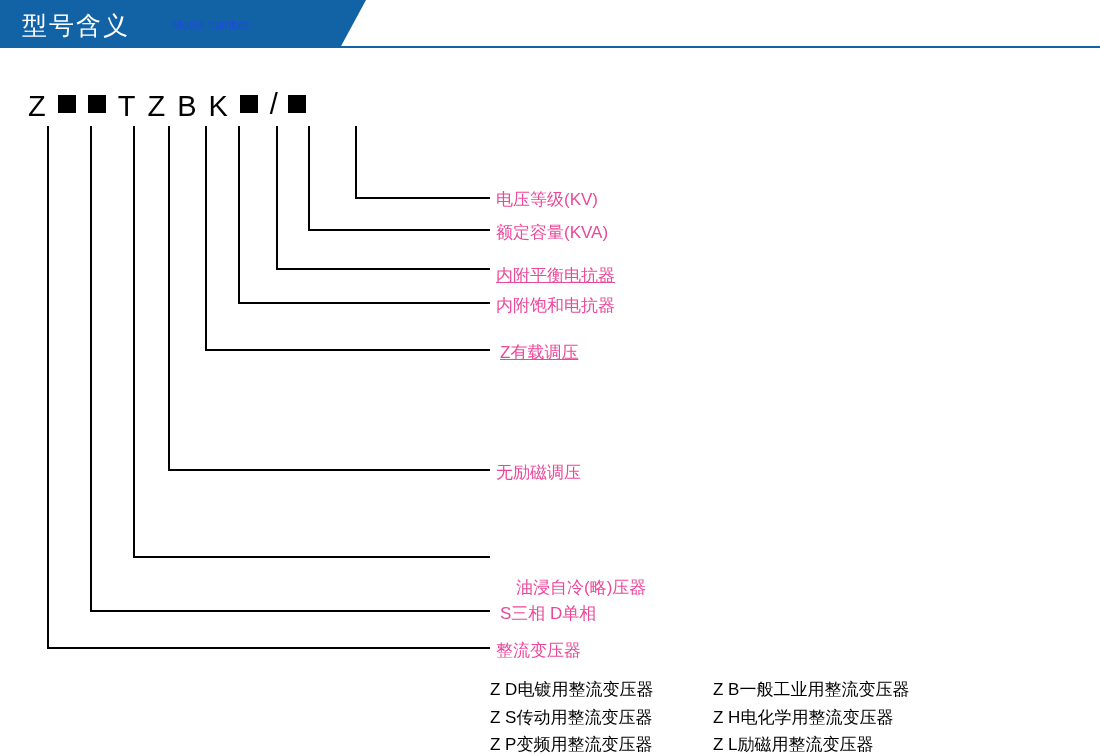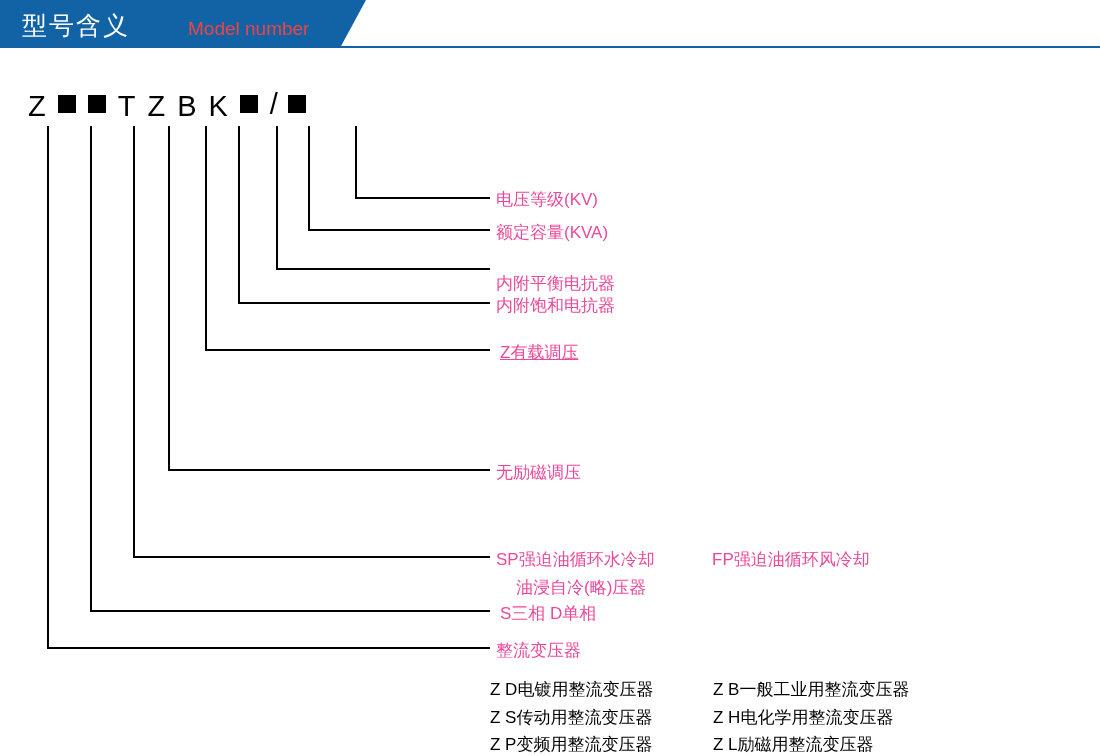--- a/index.html
+++ b/index.html
@@ -35,23 +35,23 @@
     position: absolute;
     left: 22px; top: 9px;
     color: #ffffff;
     font-size: 25px;
     letter-spacing: 2px;
     font-weight: 500;
     white-space: nowrap;
   }
   .header-sub {
     position: absolute;
-    left: 188px; top: 18px;
-    color: #ef4444;
-    font-size: 19px;
+    left: 172px; top: 18px;
+    color: #1d4ed8;
+    font-size: 12px;
     white-space: nowrap;
   }
   .header-rule {
     position: absolute;
     left: 0; top: 46px;
     width: 1100px; height: 2px;
     background: #1262a6;
   }
 
   
@@ -157,27 +157,25 @@
   <div class="hline" style="left:133px; top:556px; width:357px;"></div>
 
   <div class="vline" style="left:90px; top:126px; height:485px;"></div>
   <div class="hline" style="left:90px; top:610px; width:400px;"></div>
 
   <div class="vline" style="left:47px; top:126px; height:522px;"></div>
   <div class="hline" style="left:47px; top:647px; width:443px;"></div>
 
   <div class="label" style="left:496px; top:188px;">电压等级(KV)</div>
   <div class="label" style="left:496px; top:221px;">额定容量(KVA)</div>
-  <div class="label" style="left:496px; top:272px;">内附平衡电抗器</div>
+  <div class="label" style="left:496px; top:264px;text-decoration:underline;">内附平衡电抗器</div>
   <div class="label" style="left:496px; top:294px;">内附饱和电抗器</div>
   <div class="label" style="left:500px; top:341px;text-decoration:underline;">Z有载调压</div>
   <div class="label" style="left:496px; top:461px;">无励磁调压</div>
 
-  <div class="label" style="left:496px; top:548px;">SP强迫油循环水冷却</div>
-  <div class="label" style="left:712px; top:548px;">FP强迫油循环风冷却</div>
   <div class="label" style="left:516px; top:576px;">油浸自冷(略)压器</div>
 
   <div class="label" style="left:500px; top:602px;">S三相   D单相</div>
   <div class="label" style="left:496px; top:639px;">整流变压器</div>
 
   <div class="note-block" style="left:490px; top:676px;">
     <span class="row">
       <span class="c1">Z D电镀用整流变压器</span><span class="c2">Z B一般工业用整流变压器</span>
     </span>
     <span class="row">

